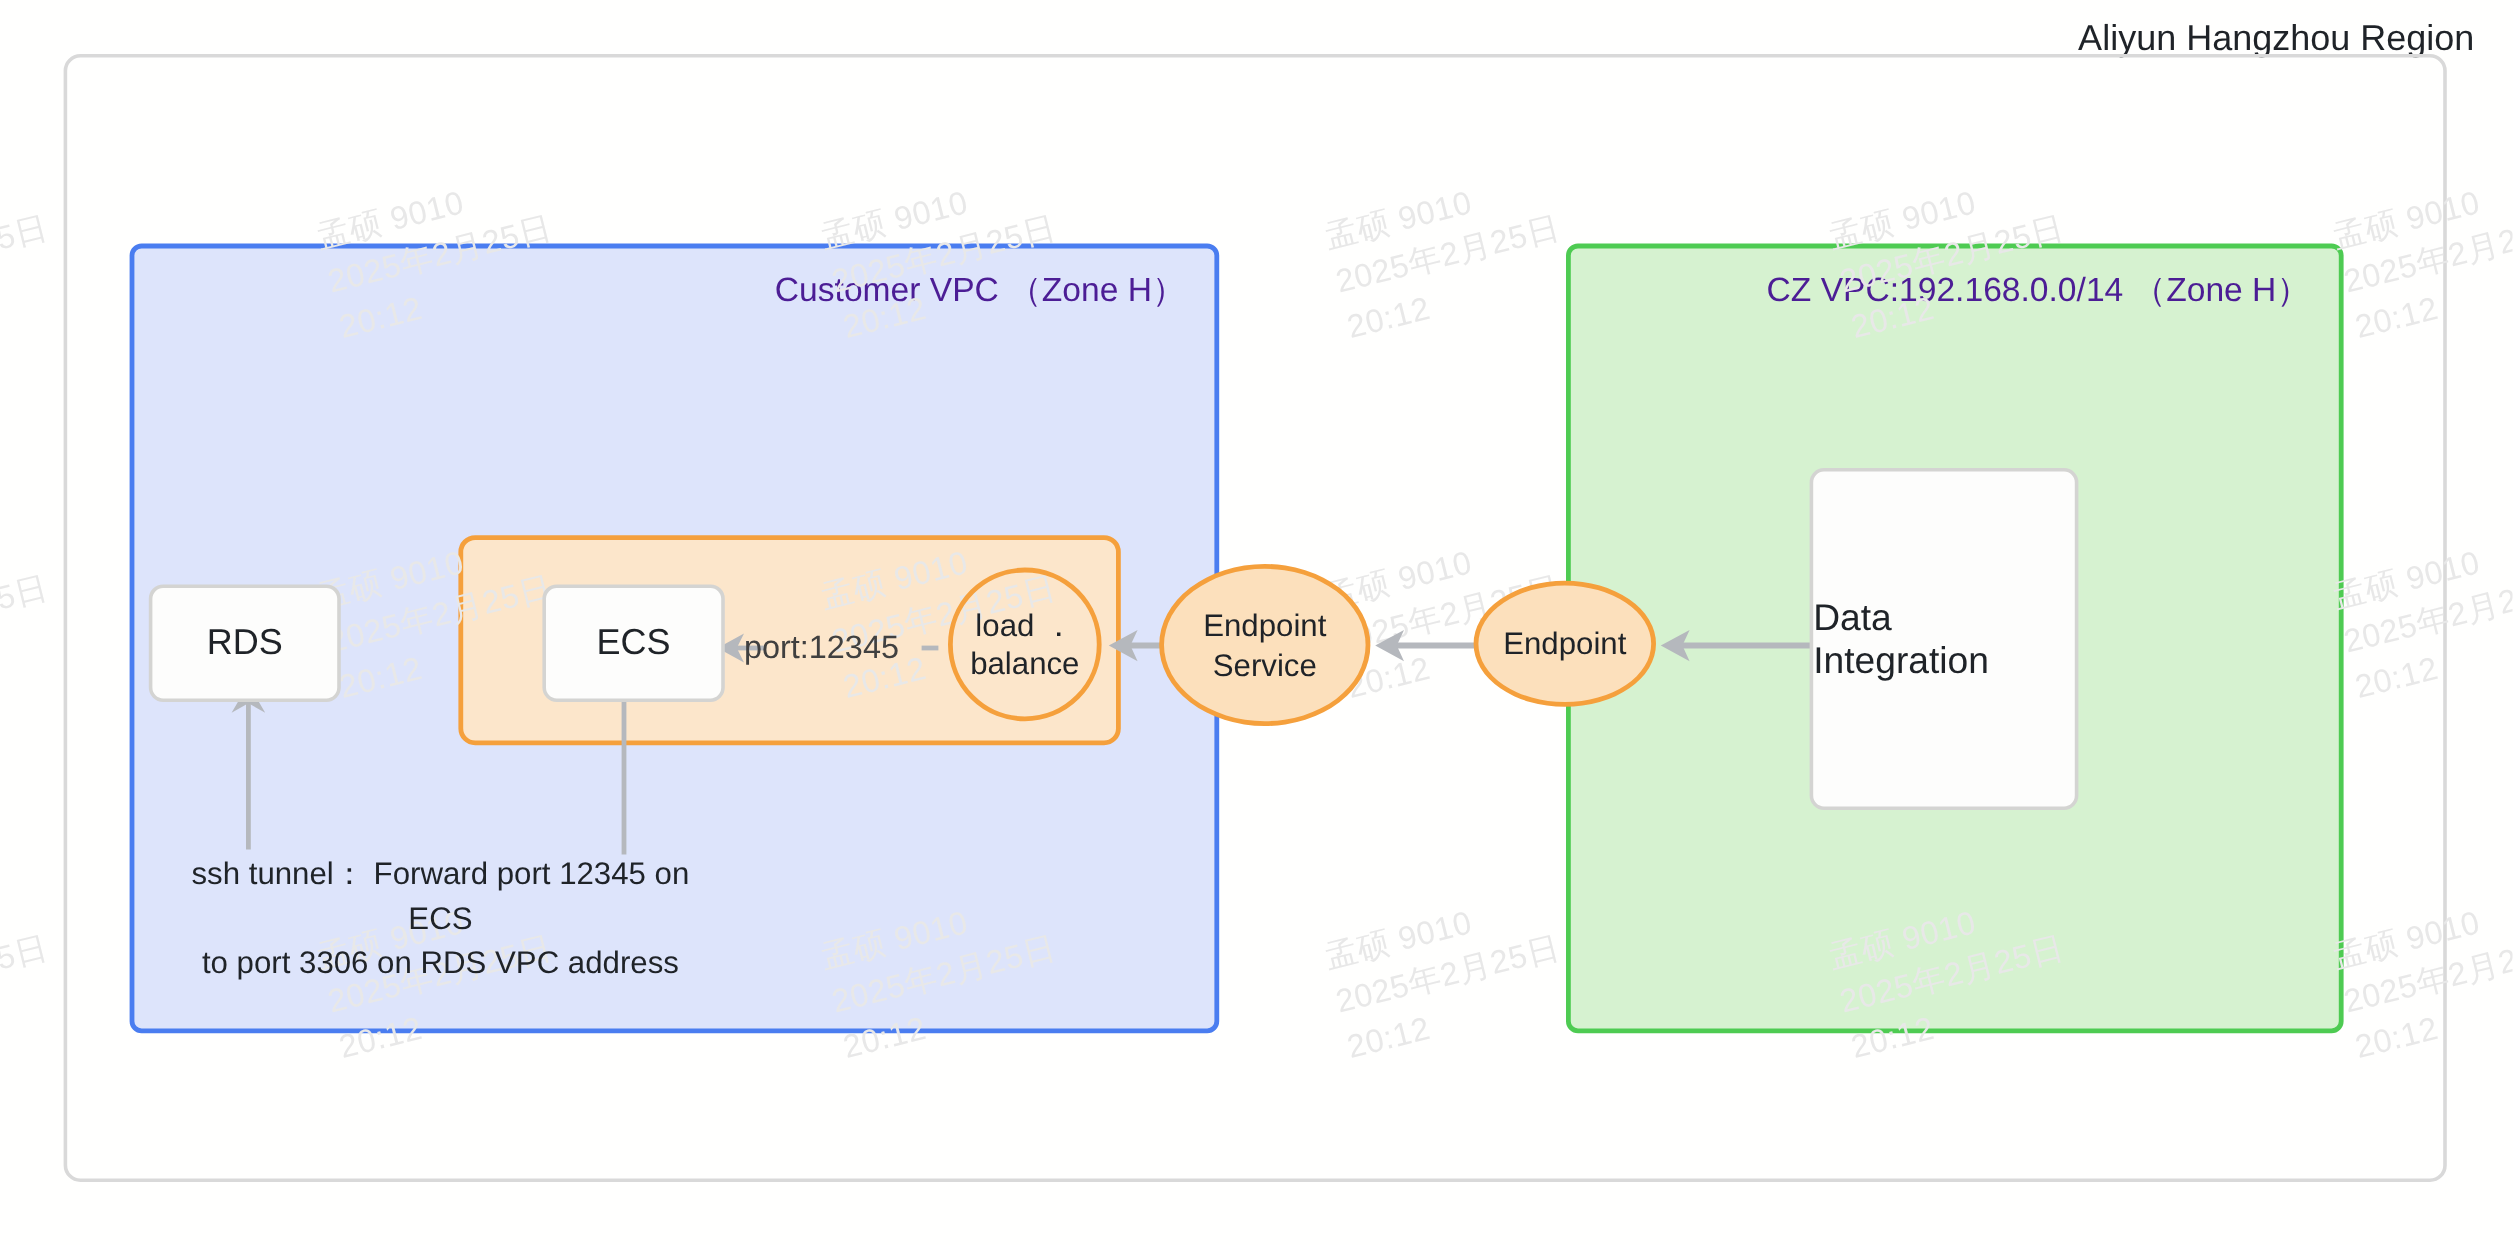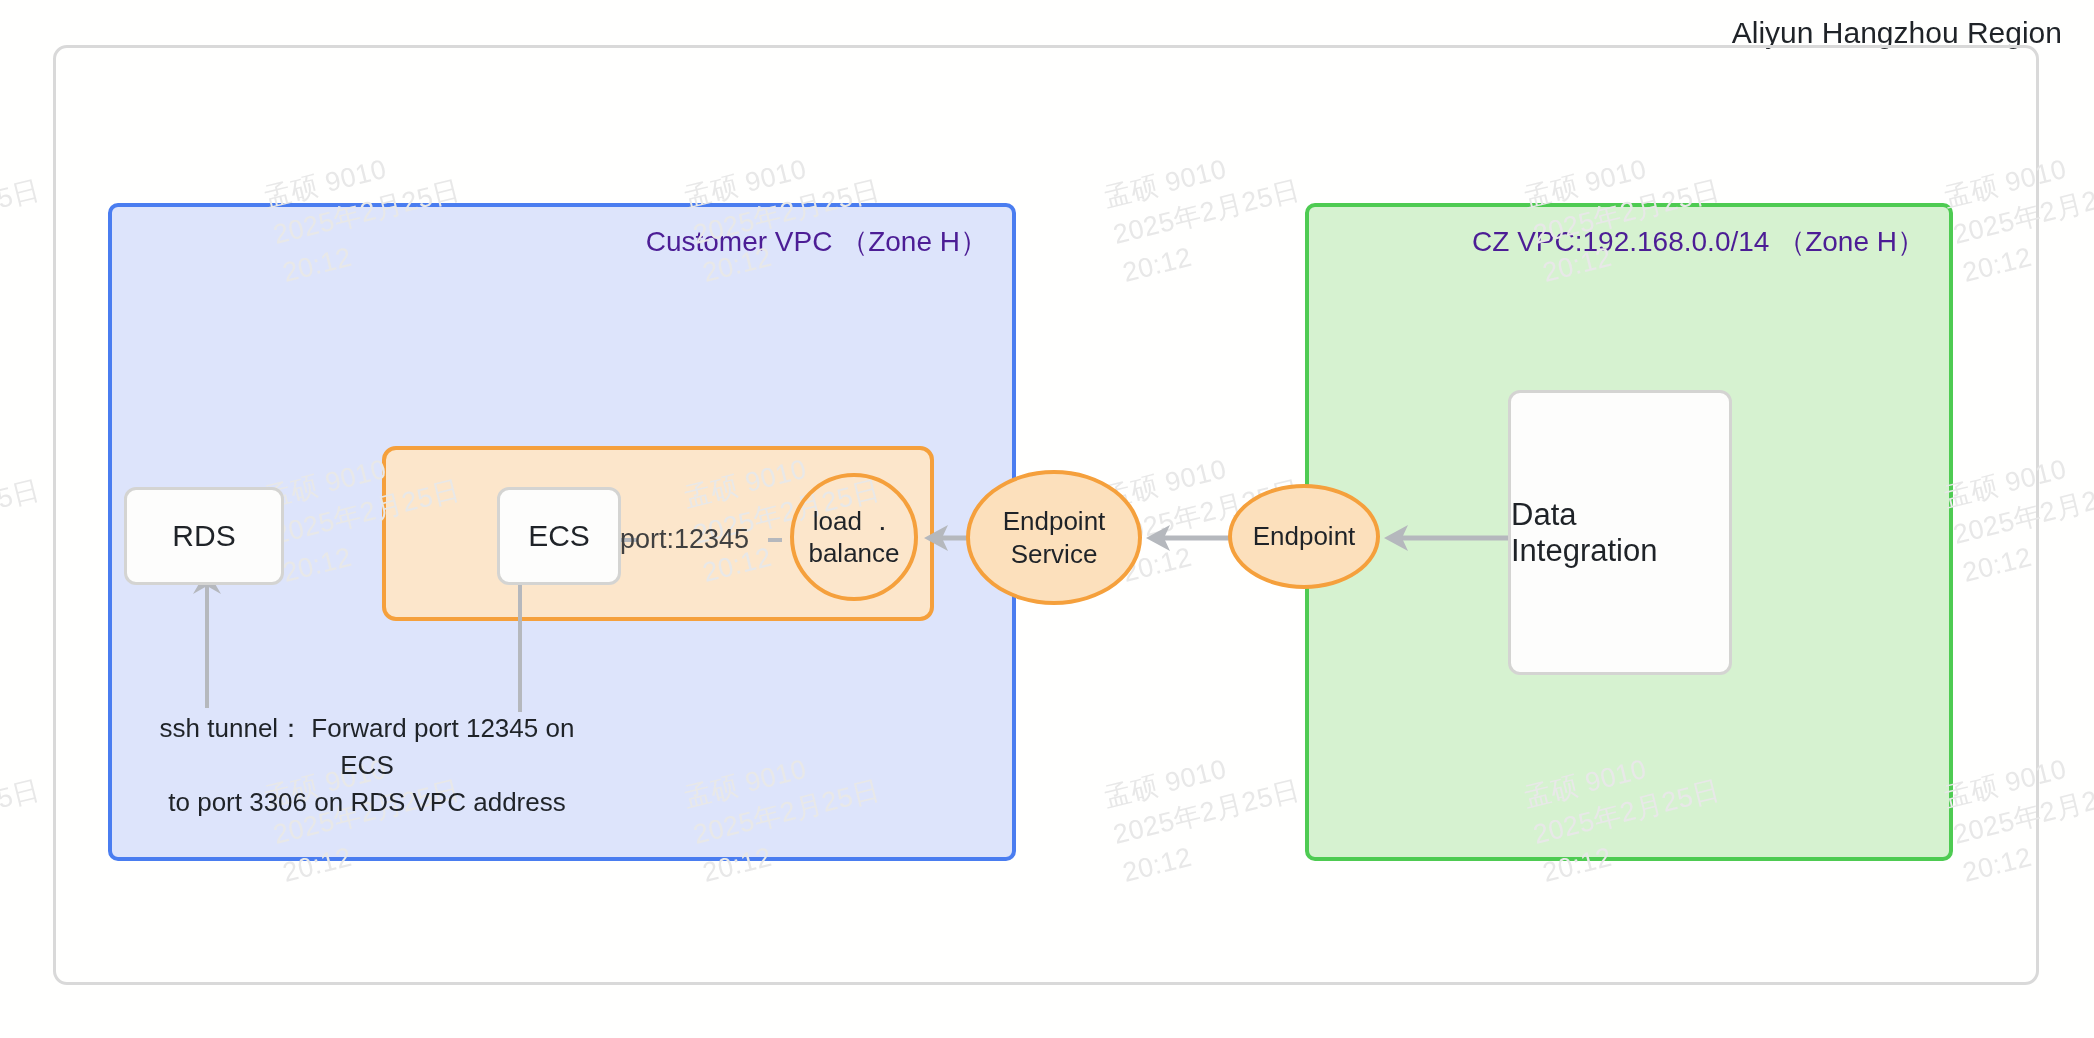--- a/index.html
+++ b/index.html
@@ -123,23 +123,22 @@
   }
   #node-rds {
     left: 124px;
     top: 487px;
     width: 160px;
     height: 98px;
   }
   #node-ecs {
     left: 452px;
     top: 487px;
-    width: 124px;
+    width: 152px;
     height: 98px;
-    margin-left: 45px;
   }
   #node-data-integration {
     left: 1508px;
     top: 390px;
     width: 224px;
     height: 285px;
     font-size: 31px;
   }
 
   

